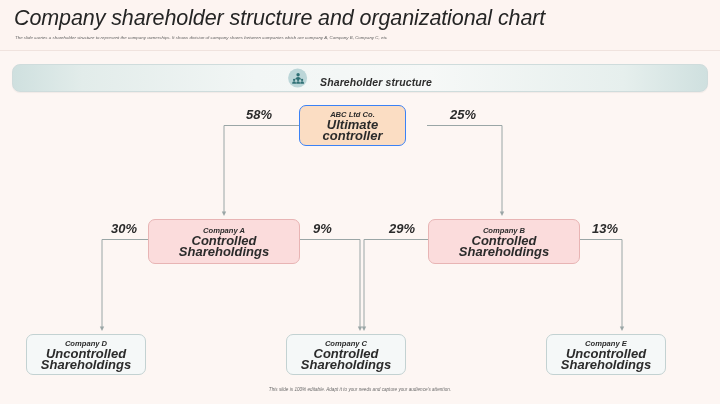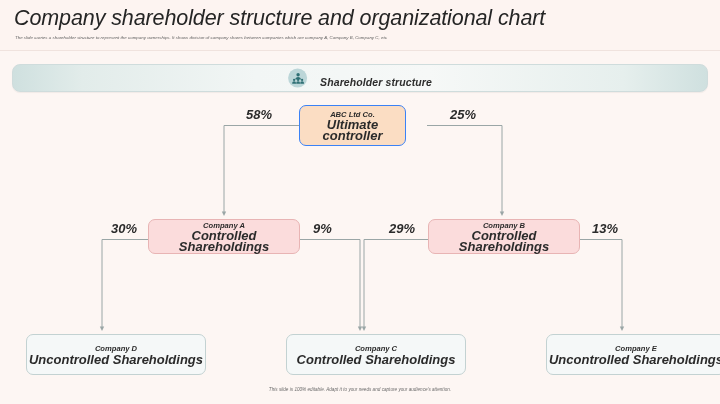--- a/index.html
+++ b/index.html
@@ -94,28 +94,28 @@
     z-index: 3;
   }
   .node .l1 { font-size: 7.6px; font-weight: 700; color: #2b2b2b; }
   .node .l2 { font-size: 13px; font-weight: 700; color: #2b2b2b; }
   .node-root {
     left: 299px; top: 105px; width: 107px; height: 41px;
     background: #fbddc3;
     border: 1px solid #3b82f6;
   }
   .node-pink {
-    width: 152px; height: 35px;
+    width: 152px; height: 45px;
     background: #fbdcdc;
     border: 1px solid #e8b4b4;
   }
   .node-a { left: 148px; top: 219px; }
   .node-b { left: 428px; top: 219px; }
   .node-white {
-    width: 180px; height: 41px;
+    width: 120px; height: 41px;
     background: #f5f8f8;
     border: 1px solid #c3d2d2;
   }
   .node-d { left: 26px; top: 334px; }
   .node-c { left: 286px; top: 334px; align-items: center; }
   .node-e { left: 546px; top: 334px; }
   
   #wires { position: absolute; left: 0; top: 0; width: 720px; height: 404px; z-index: 1; }
   
   .pct {

